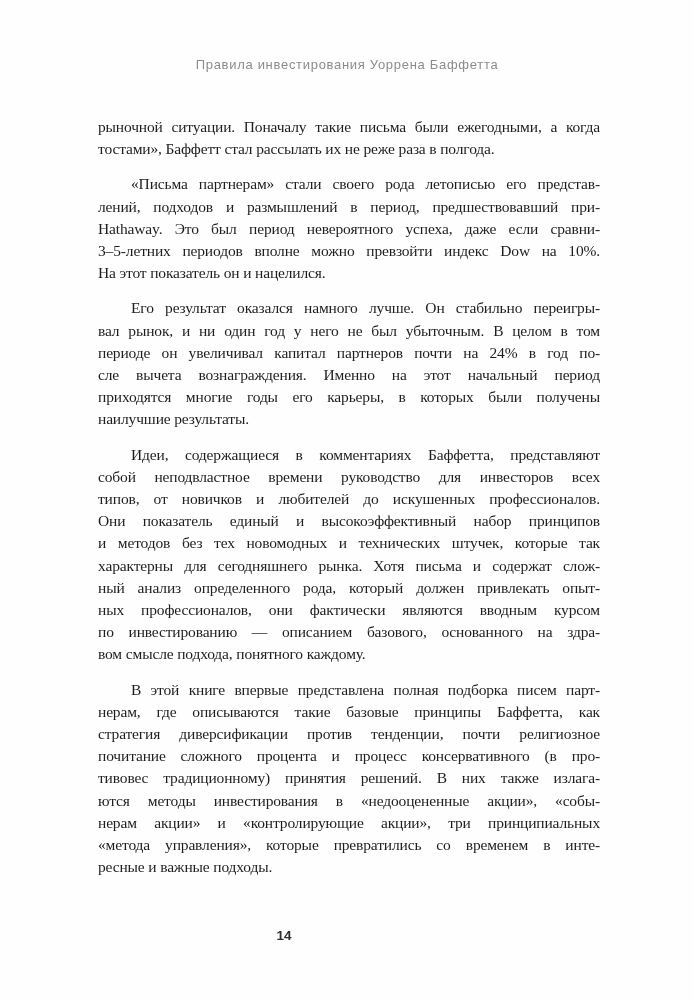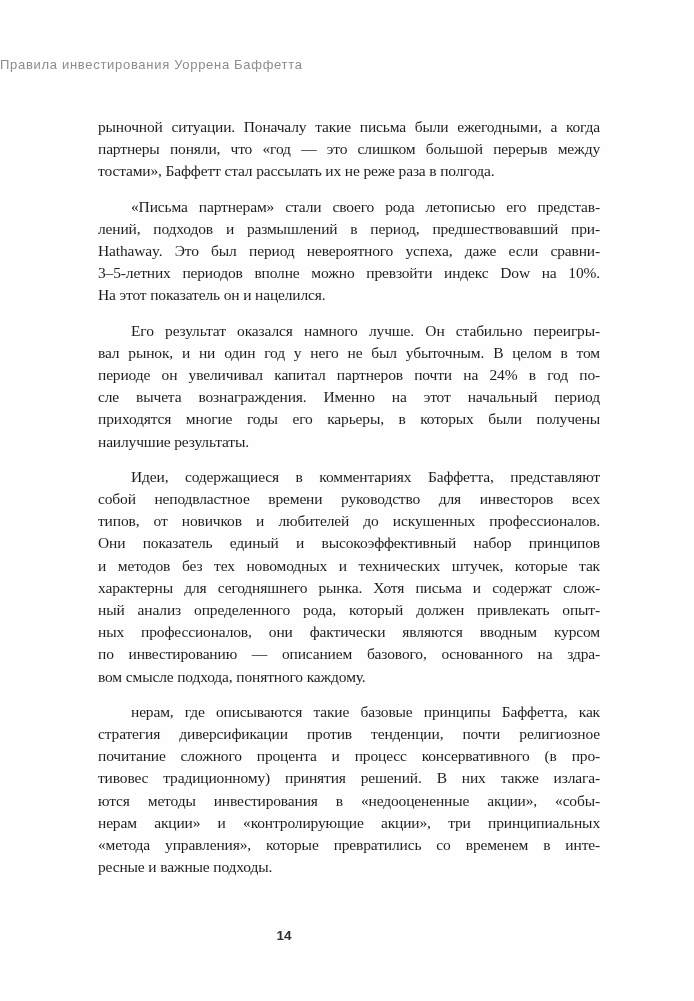--- a/index.html
+++ b/index.html
@@ -13,21 +13,21 @@
     height: 1001px;
     background: #fefefe;
     font-family: "Liberation Serif", serif;
     overflow: hidden;
   }
   .running-header {
     position: absolute;
     top: 57px;
     left: 0;
     width: 694px;
-    text-align: left;
+    text-align: center;
     font-family: "Liberation Sans", sans-serif;
     font-size: 13px;
     line-height: 16px;
     letter-spacing: 0.7px;
     color: #8c8c8c;
   }
   .body-text {
     position: absolute;
     top: 103px;
     left: 85px;
@@ -66,21 +66,20 @@
 </head>
 <body>
 
 <div class="page">
 
   <div class="running-header">Правила инвестирования Уоррена Баффетта</div>
 
   <div class="body-text">
     <div class="para">
         <div class="line">рыночной ситуации. Поначалу такие письма были ежегодными, а когда</div>
-        <div class="line">партнеры поняли, что «год — это слишком большой перерыв между</div>
         <div class="line">тостами», Баффетт стал рассылать их не реже раза в полгода.</div>
       </div>
     <div class="para indented">
         <div class="line">«Письма партнерам» стали своего рода летописью его представ-</div>
         <div class="line">лений, подходов и размышлений в период, предшествовавший при-</div>
         <div class="line">Hathaway. Это был период невероятного успеха, даже если сравни-</div>
         <div class="line">3–5-летних периодов вполне можно превзойти индекс Dow на 10%.</div>
         <div class="line">На этот показатель он и нацелился.</div>
       </div>
     <div class="para indented">
@@ -97,20 +96,21 @@
         <div class="line">типов, от новичков и любителей до искушенных профессионалов.</div>
         <div class="line">Они показатель единый и высокоэффективный набор принципов</div>
         <div class="line">и методов без тех новомодных и технических штучек, которые так</div>
         <div class="line">характерны для сегодняшнего рынка. Хотя письма и содержат слож-</div>
         <div class="line">ный анализ определенного рода, который должен привлекать опыт-</div>
         <div class="line">ных профессионалов, они фактически являются вводным курсом</div>
         <div class="line">по инвестированию — описанием базового, основанного на здра-</div>
         <div class="line">вом смысле подхода, понятного каждому.</div>
       </div>
     <div class="para indented">
+        <div class="line">В этой книге впервые представлена полная подборка писем парт-</div>
         <div class="line">нерам, где описываются такие базовые принципы Баффетта, как</div>
         <div class="line">стратегия диверсификации против тенденции, почти религиозное</div>
         <div class="line">почитание сложного процента и процесс консервативного (в про-</div>
         <div class="line">тивовес традиционному) принятия решений. В них также излага-</div>
         <div class="line">ются методы инвестирования в «недооцененные акции», «собы-</div>
         <div class="line">нерам акции» и «контролирующие акции», три принципиальных</div>
         <div class="line">«метода управления», которые превратились со временем в инте-</div>
         <div class="line">ресные и важные подходы.</div>
       </div>
   </div>

